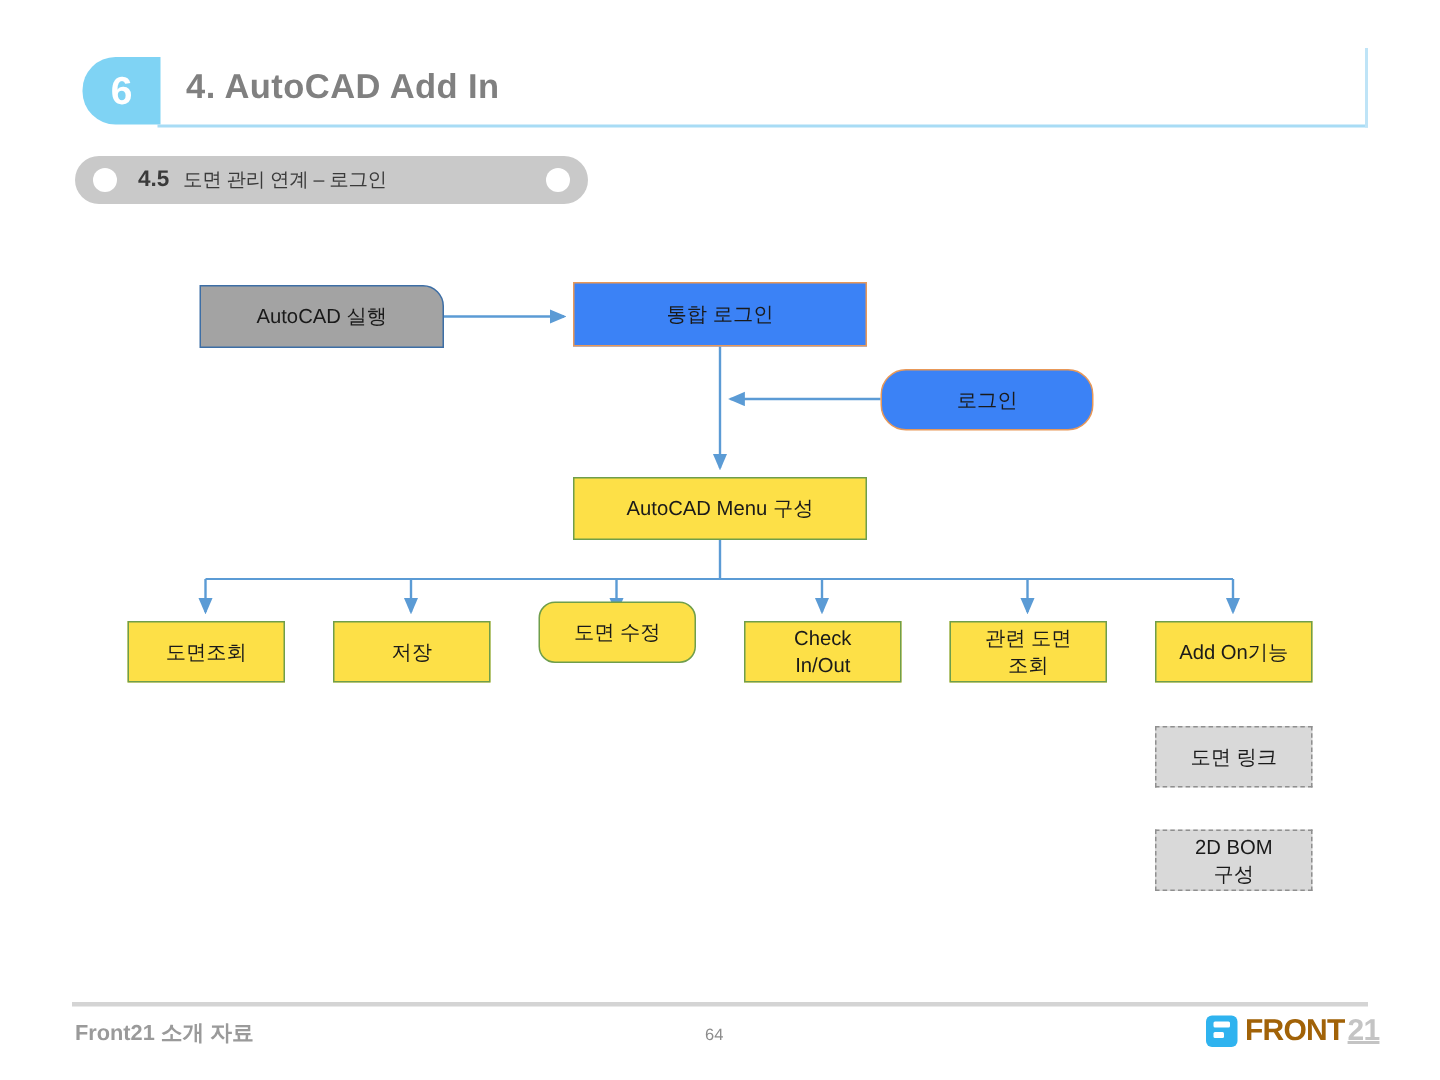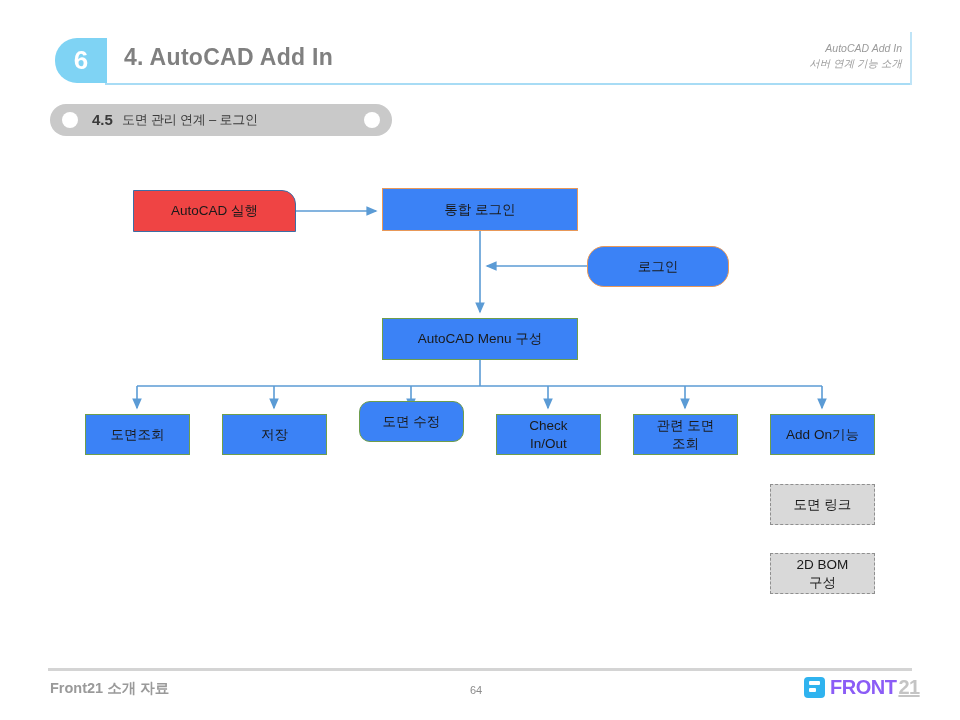--- a/index.html
+++ b/index.html
@@ -114,30 +114,30 @@
     box-sizing: border-box;
     display: flex;
     align-items: center;
     justify-content: center;
     text-align: center;
     font-size: 13.5px;
     color: #1a1a1a;
     line-height: 18px;
   }
   .node-blue {
-    background: #ef4444;
+    background: #a3a3a3;
     border: 1.3px solid #3d6ea5;
     border-radius: 0 14px 0 0;
   }
   .node-orange {
     background: #3b82f6;
     border: 1.3px solid #e89858;
   }
   .node-green {
-    background: #3b82f6;
+    background: #fde047;
     border: 1.3px solid #6f9e4b;
   }
   .node-gray {
     background: #d9d9d9;
     border: 1.3px dashed #8f8f8f;
   }
 
   
   #footer-rule {
     position: absolute;
@@ -183,44 +183,40 @@
     content: "";
     position: absolute;
     left: 5px; top: 11px;
     width: 7px; height: 4px;
     background: #ffffff;
     border-radius: 1px;
   }
   #brand-front {
     font-size: 20px;
     font-weight: bold;
-    color: #8b5cf6;
+    color: #a16207;
     letter-spacing: -0.5px;
   }
   #brand-21 {
     font-size: 20px;
     font-weight: bold;
     color: #c4c4c4;
     letter-spacing: -0.5px;
     margin-left: -3px;
     text-decoration: underline;
   }
 </style>
 </head>
 <body>
 
 <div id="slide-header">
   <div id="header-badge">6</div>
   <div id="header-title">4. AutoCAD Add In</div>
   <div id="header-rule"></div>
   <div id="header-rule-right"></div>
-  <div id="header-subtitle">
-    <div>AutoCAD Add In</div>
-    <div>서버 연계 기능 소개</div>
-  </div>
 </div>
 
 <div id="section-bar">
   <div id="section-bar-dot-left"></div>
   <div id="section-bar-dot-right"></div>
 </div>
 <div id="section-number">4.5</div>
 <div id="section-label">도면 관리 연계 – 로그인</div>
 
 <div id="diagram">

